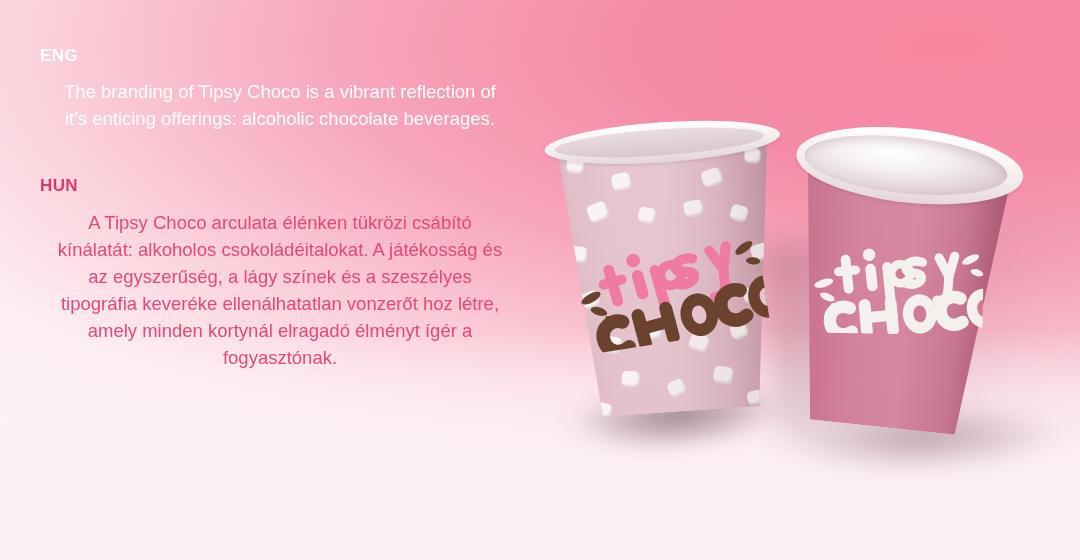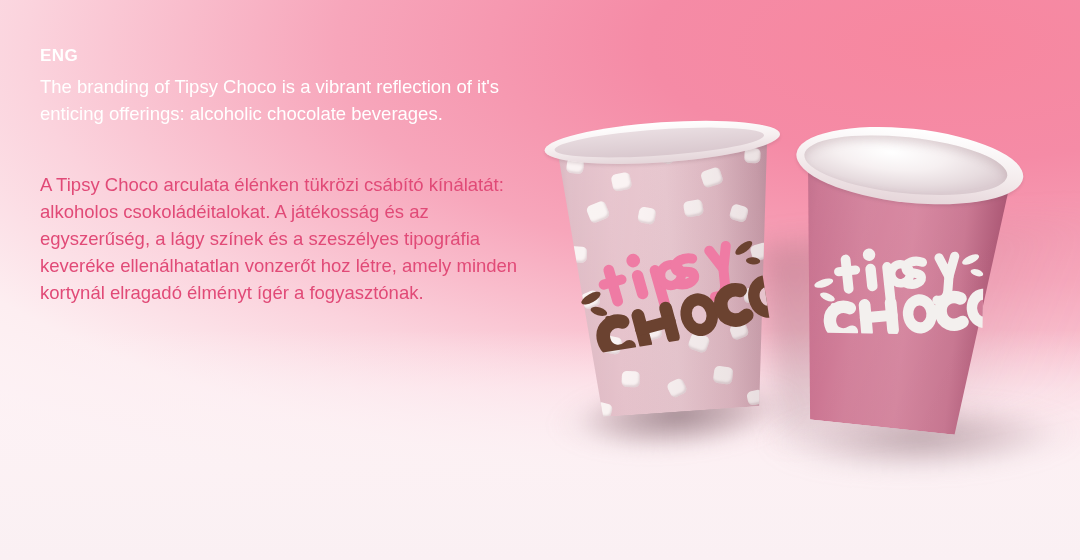--- a/index.html
+++ b/index.html
@@ -42,24 +42,25 @@
     font-size: 17px;
     font-weight: bold;
     letter-spacing: 0.4px;
     line-height: 1.2;
     margin: 0 0 7px 0;
   }
   .lang-heading.eng { color: #ffffff; }
   .lang-heading.hun { color: #d93a6a; }
 
   .lang-body {
-    margin: 0;
+    margin: 12px;
     font-size: 18.5px;
     line-height: 27px;
     font-weight: 400;
+    text-align: center;
   }
   .lang-body.eng { color: #ffffff; }
   .lang-body.hun { color: #e14a77; }
   .lang-body .para { margin: 0; }
 
   
   .cups {
     position: absolute;
     left: 520px;
     top: 0;
@@ -229,20 +230,21 @@
   <div class="text-panel">
 
     <div class="lang-block eng">
       <div class="lang-heading eng">ENG</div>
       <div class="lang-body eng">
         <p class="para">The branding of Tipsy Choco is a vibrant reflection of it's enticing offerings: alcoholic chocolate beverages.</p>
       </div>
     </div>
 
     <div class="lang-block hun">
+      <div class="lang-heading hun">HUN</div>
       <div class="lang-body hun">
         <p class="para">A Tipsy Choco arculata élénken tükrözi csábító kínálatát: alkoholos csokoládéitalokat. A játékosság és az egyszerűség, a lágy színek és a szeszélyes tipográfia keveréke ellenálhatatlan vonzerőt hoz létre, amely minden kortynál elragadó élményt ígér a fogyasztónak.</p>
       </div>
     </div>
 
   </div>
 
   <div class="cups">
 
     <div class="shadow-cast"></div>

